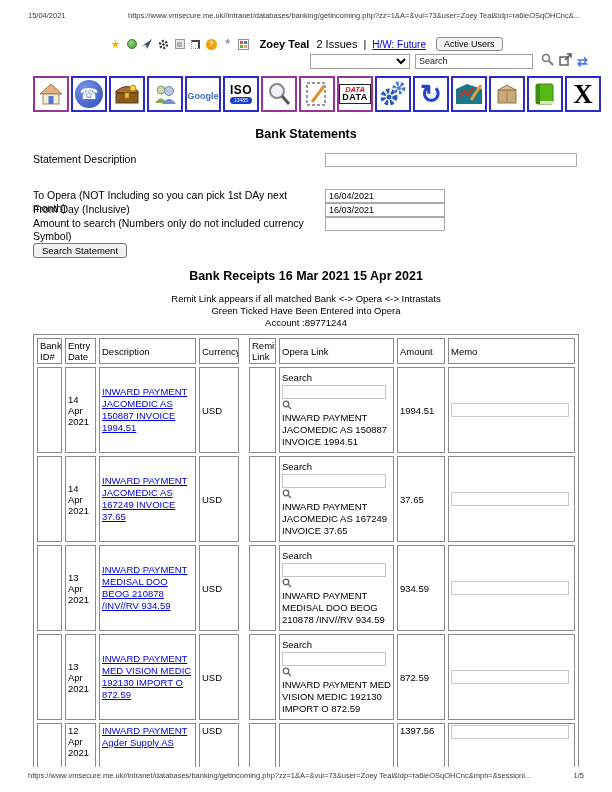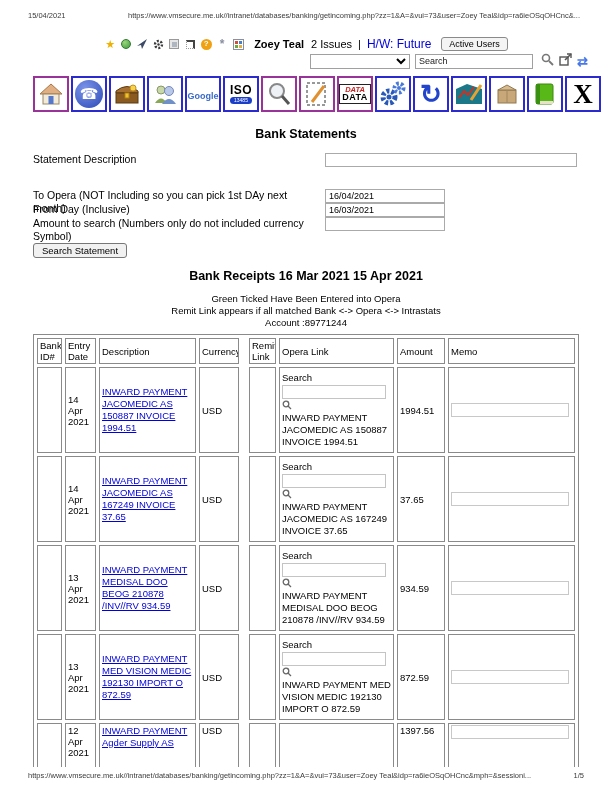--- a/index.html
+++ b/index.html
@@ -25,21 +25,21 @@
   .help-orb { width:11px; height:11px; border-radius:50%; background:#f0a013; color:#fff; font-size:8px; font-weight:bold; display:flex; align-items:center; justify-content:center; }
   .pic-sq { width:10px; height:10px; border:1px solid #999; background:#e6e6e6; display:flex; align-items:center; justify-content:center; }
   .pic-sq i { display:block; width:5px; height:5px; background:#aeb6bf; }
   .crop-sq { width:9px; height:9px; border-top:2px solid #444; border-right:2px solid #444; border-left:1px dotted #999; border-bottom:1px dotted #999; }
   .spark { color:#8890a0; font-size:12px; font-weight:bold; }
   .img-sq { width:11px; height:11px; border:1px solid #8890a0; display:flex; flex-wrap:wrap; padding:1px; gap:1px; background:#fff; }
   .img-sq i { display:block; width:3px; height:3px; }
   .user-name { font-weight:bold; font-size:11px; margin-left:6px; }
   .issues { font-size:11px; margin-left:3px; }
   .sep { font-size:11px; margin:0 2px; }
-  .hw-link { font-size:12px; color:#0000dd; cursor:pointer; }
+  .hw-link { font-size:10px; color:#0000dd; text-decoration:underline; cursor:pointer; }
   .active-users { margin-left:6px; font-size:9px; padding:1px 7px; border:1px solid #8a8a8a; border-radius:3px; background:#f4f4f4; cursor:pointer; font-family:"Liberation Sans", sans-serif; }
 
   
   .mast2 { position:absolute; top:53px; left:310px; display:flex; align-items:center; gap:5px; height:16px; }
   .hdr-select { width:100px; height:15px; font-size:9px; border:1px solid #a0a0a0; background:#fff; }
   .hdr-search { width:118px; height:15px; font-size:9px; border:1px solid #a0a0a0; padding:0 3px; color:#222; }
   .m2-icons { display:flex; align-items:center; gap:5px; margin-left:3px; }
   .sync-glyph { color:#4878e8; font-weight:bold; font-size:13px; line-height:1; }
 
   
@@ -266,22 +266,22 @@
   </div>
   <div class="f-row" style="top:64px;">
     <span class="f-label">Amount to search (Numbers only do not included currency Symbol)</span>
     <input class="f-input w-date" value="" style="">
   </div>
   <button class="search-btn">Search Statement</button>
 </div>
 
 <div class="h-main h2-pos">Bank Receipts 16 Mar 2021 15 Apr 2021</div>
 <div class="notes">
+  <div>Remit Link appears if all matched Bank &lt;-&gt; Opera &lt;-&gt; Intrastats</div>
   <div>Green Ticked Have Been Entered into Opera</div>
-  <div>Remit Link appears if all matched Bank &lt;-&gt; Opera &lt;-&gt; Intrastats</div>
   <div>Account :89771244</div>
 </div>
 
 <div class="table-wrap">
   <table class="receipts">
     <colgroup>
       <col style="width:25px">
         <col style="width:31px">
         <col style="width:97px">
         <col style="width:40px">

